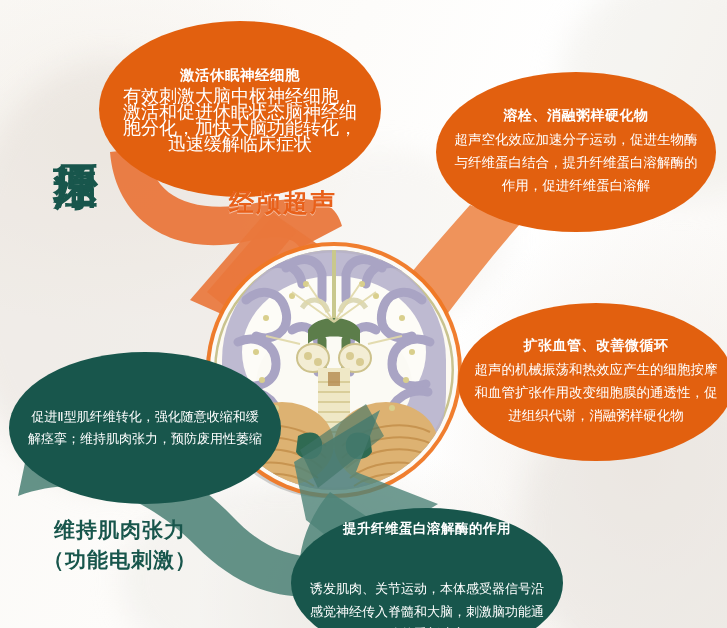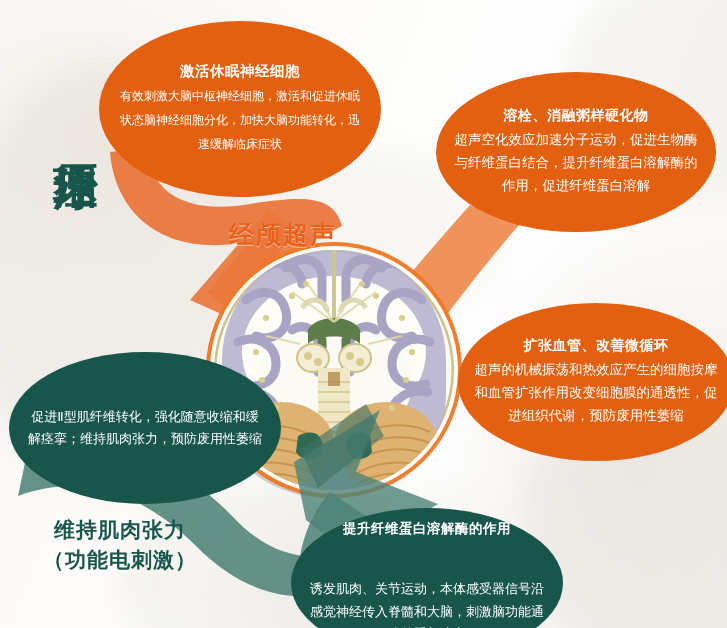--- a/index.html
+++ b/index.html
@@ -46,21 +46,21 @@
     display:block;
     margin-bottom:3px;
   }
   .bubble .bbody{display:block;}
   .orange{background:#e2600f;}
   .teal{background:#18564c;}
 
   
   #b-activate{left:99px;top:21px;width:282px;height:176px;}
   #b-activate .btitle{font-size:14.5px;}
-  #b-activate .bbody{font-size:12px;line-height:24px;}
+  #b-activate .bbody{font-size:18px;line-height:16px;}
 
   #b-thrombo{left:436px;top:72px;width:280px;height:160px;}
   #b-thrombo .btitle{font-size:14px;}
   #b-thrombo .bbody{font-size:13.5px;line-height:23px;}
 
   #b-vessel{left:458px;top:303px;width:276px;height:158px;}
   #b-vessel .btitle{font-size:14px;}
   #b-vessel .bbody{font-size:13.5px;line-height:23px;}
 
   #b-muscle{left:9px;top:352px;width:272px;height:152px;}
@@ -81,21 +81,20 @@
     letter-spacing:1px;
     writing-mode:vertical-rl;
     text-orientation:upright;
     white-space:nowrap;
   }
   #label-tcus{
     position:absolute;left:229px;top:186px;
     color:#e8601a;
     font-size:25px;font-weight:bold;letter-spacing:2px;
     text-shadow:0 1px 0 rgba(255,255,255,.55);
-    margin-top:32px;
   }
   #label-nmes{
     position:absolute;left:9px;top:515px;
     width:222px;text-align:center;
     color:#18564c;
     font-size:21px;font-weight:bold;line-height:30px;letter-spacing:1px;
   }
   #label-nmes .l2{display:block;}
 </style>
 </head>
@@ -268,21 +267,21 @@
   <div class="bubble orange" id="b-thrombo">
     <div class="inner">
       <span class="btitle">溶栓、消融粥样硬化物</span>
       <span class="bbody">超声空化效应加速分子运动，促进生物酶与纤维蛋白结合，提升纤维蛋白溶解酶的作用，促进纤维蛋白溶解</span>
     </div>
   </div>
 
   <div class="bubble orange" id="b-vessel">
     <div class="inner">
       <span class="btitle">扩张血管、改善微循环</span>
-      <span class="bbody">超声的机械振荡和热效应产生的细胞按摩和血管扩张作用改变细胞膜的通透性，促进组织代谢，预防废用性萎缩</span>
+      <span class="bbody">超声的机械振荡和热效应产生的细胞按摩和血管扩张作用改变细胞膜的通透性，促进组织代谢，消融粥样硬化物</span>
     </div>
   </div>
 
   <div class="bubble teal" id="b-muscle">
     <div class="inner">
       <span class="bbody">促进Ⅱ型肌纤维转化，强化随意收缩和缓解痉挛；维持肌肉张力，预防废用性萎缩</span>
     </div>
   </div>
 
   <div class="bubble teal" id="b-nerve">

